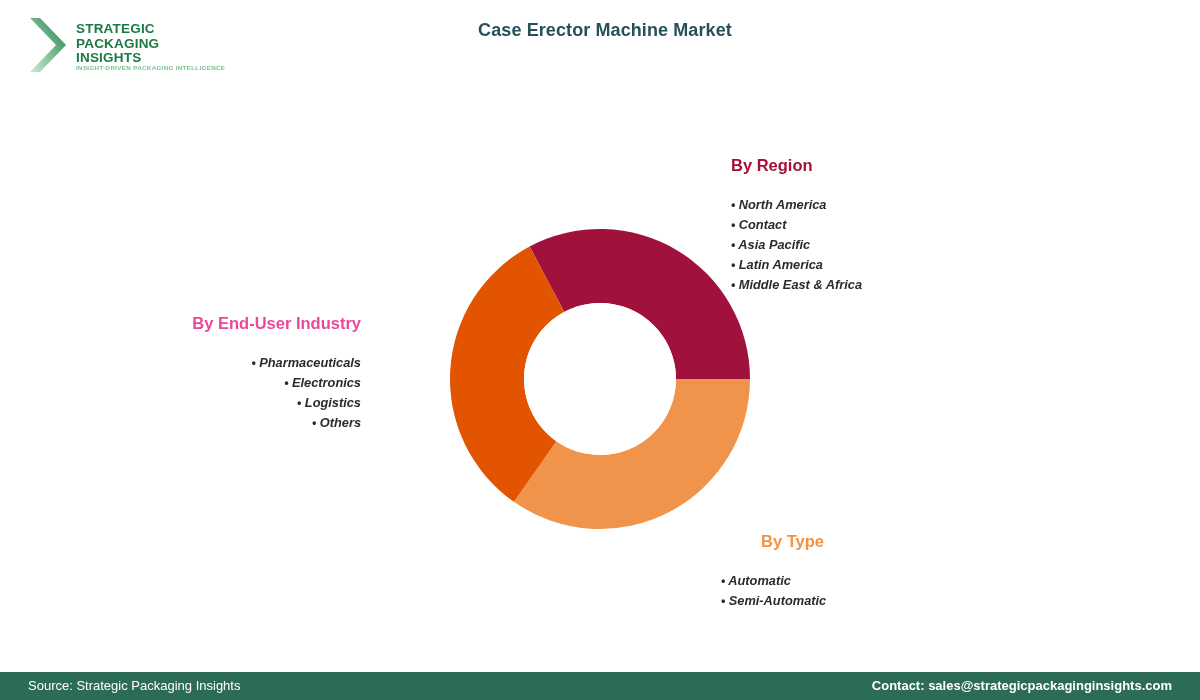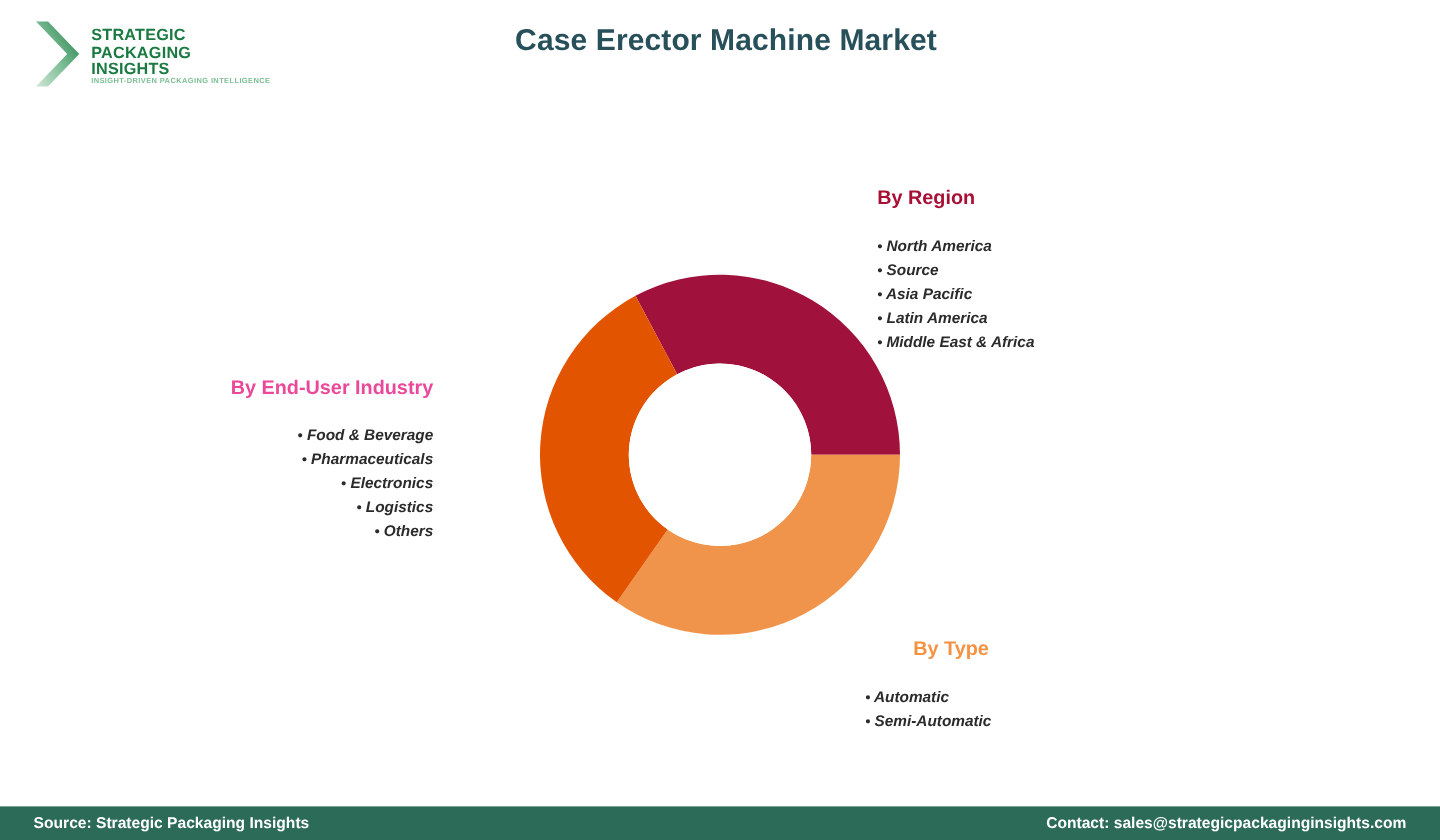--- a/index.html
+++ b/index.html
@@ -22,21 +22,21 @@
   #logo-tagline {
     position:absolute; left:50px; top:52px;
     font-size:6.2px; font-weight:bold; letter-spacing:0.35px;
     color:#7cbf95; white-space:nowrap;
   }
 
   
   #page-title {
     position:absolute; left:0; top:20px; width:1200px;
     text-align:center; padding-left:10px;
-    font-size:25px; font-weight:bold; color:#27505a;
+    font-size:18px; font-weight:bold; color:#27505a;
     letter-spacing:0.1px;
   }
 
   
   #donut { position:absolute; left:440px; top:219px; width:320px; height:320px; }
 
   
   .cat-title { font-size:16.5px; font-weight:bold; line-height:20px; }
   .cat-list  { list-style:none; margin-top:20px;font-style:italic; }
   .cat-list li {
@@ -54,21 +54,21 @@
   #cat-enduser { position:absolute; left:120px; top:313px; width:241px; text-align:right; }
   #cat-enduser .cat-title { color:#e85405; }
 
   
   #footer {
     position:absolute; left:0; top:672px; width:1200px; height:28px;
     background:#2c6b57; color:#ffffff;
   }
   #footer-source {
     position:absolute; left:28px; top:0; height:28px; line-height:28px;
-    font-size:13px; font-weight:bold; white-space:nowrap;
+    font-size:13px; font-weight:normal; white-space:nowrap;
   }
   #footer-contact {
     position:absolute; right:28px; top:0; height:28px; line-height:28px;
     font-size:13px; font-weight:bold; white-space:nowrap;
   }
 </style>
 </head>
 <body>
 
 <div id="canvas">
@@ -106,39 +106,38 @@
 
       <path fill="#e25400" d="M 73.96 282.87 A 150 150 0 0 1 89.58 27.56 L 124.32 92.90 A 76 76 0 0 0 116.41 222.26 Z"></path>
     </g>
     <circle cx="160" cy="160" r="76" fill="#ffffff"></circle>
   </svg>
 
   <div id="cat-region">
     <div class="cat-title" style="color: rgb(168, 15, 53);">By Region</div>
     <ul class="cat-list">
       <li><span class="dot">•</span> <span>North America</span></li>
-      <li><span class="dot">•</span> <span>Source</span></li>
+      <li><span class="dot">•</span> <span>Contact</span></li>
       <li><span class="dot">•</span> <span>Asia Pacific</span></li>
       <li><span class="dot">•</span> <span>Latin America</span></li>
       <li><span class="dot">•</span> <span>Middle East &amp; Africa</span></li>
     </ul>
   </div>
 
   <div id="cat-type">
     <div class="cat-title" style="color: rgb(244, 146, 66);">By Type</div>
     <ul class="cat-list">
       <li><span class="dot">•</span> <span>Automatic</span></li>
       <li><span class="dot">•</span> <span>Semi-Automatic</span></li>
     </ul>
   </div>
 
   <div id="cat-enduser">
     <div class="cat-title" style="color: #ec4899;">By End-User Industry</div>
     <ul class="cat-list">
-      <li><span class="dot">•</span> <span>Food &amp; Beverage</span></li>
       <li><span class="dot">•</span> <span>Pharmaceuticals</span></li>
       <li><span class="dot">•</span> <span>Electronics</span></li>
       <li><span class="dot">•</span> <span>Logistics</span></li>
       <li><span class="dot">•</span> <span>Others</span></li>
     </ul>
   </div>
 
   <div id="footer" style="background: rgb(44, 107, 87); color: rgb(255, 255, 255);">
     <div id="footer-source">Source: Strategic Packaging Insights</div>
     <div id="footer-contact">Contact: sales@strategicpackaginginsights.com</div>

